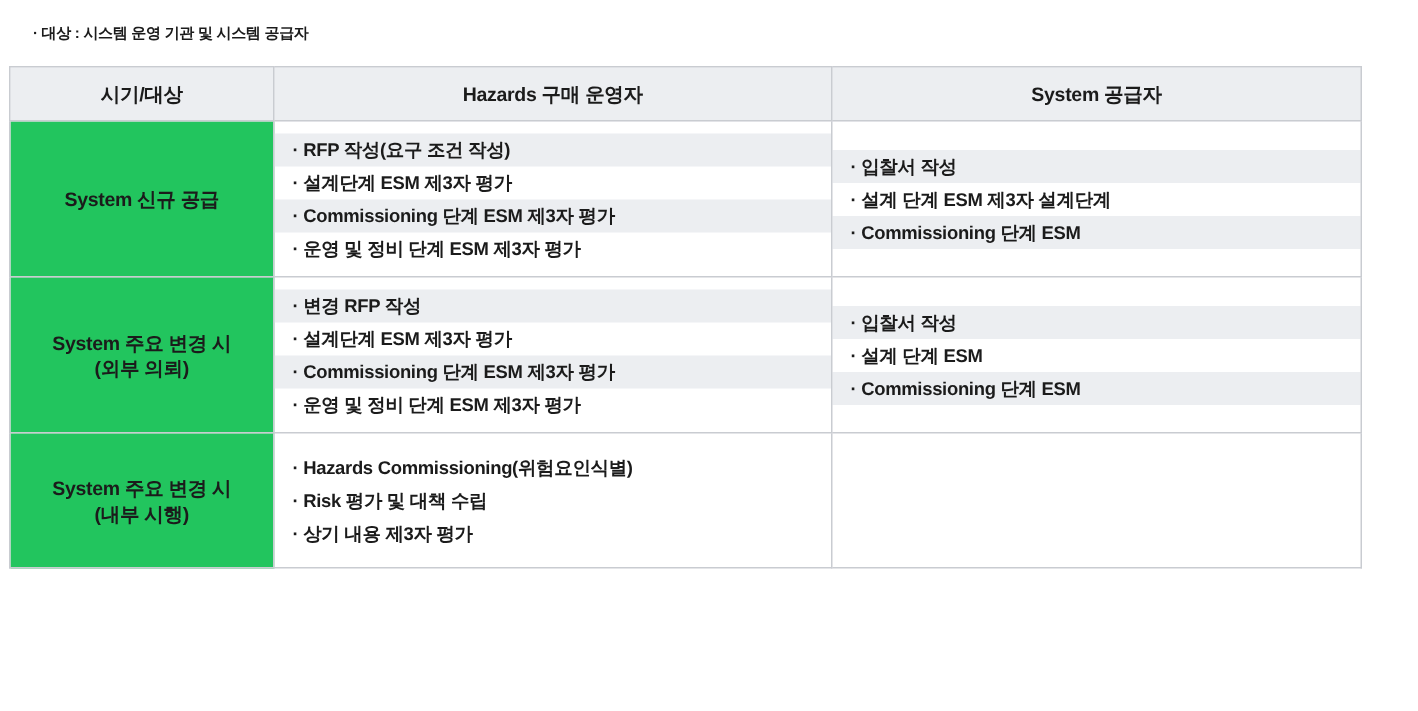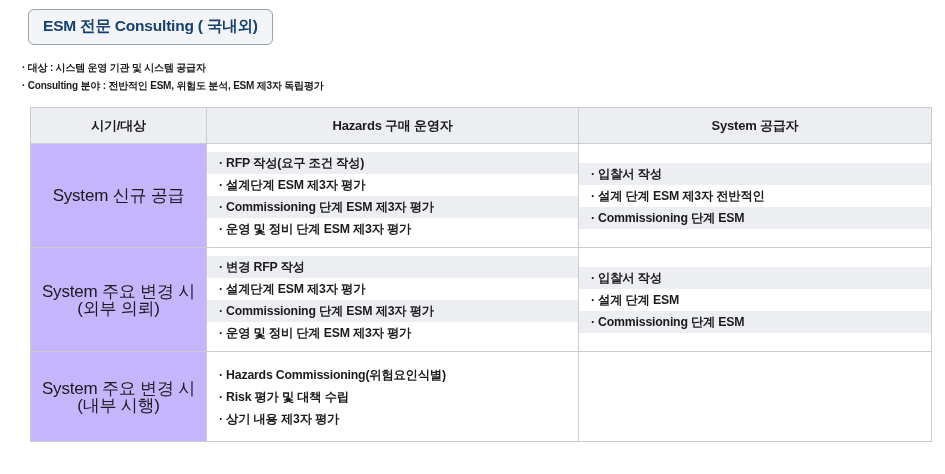--- a/index.html
+++ b/index.html
@@ -42,21 +42,21 @@
   }
   .bullet-line {
     font-size: 10px;
     font-weight: bold;
     color: #1b1b1b;
     line-height: 18px;
     letter-spacing: -0.2px;
   }
   
   .tbl-wrap {
-    margin: 12px 0 0 30px;
+    margin: 12px 0 0 6px;
     width: 901px;
   }
   table.matrix {
     border-collapse: collapse;
     width: 901px;
     table-layout: fixed;
   }
   table.matrix th,
   table.matrix td {
     border: 1px solid #c9ccd1;
@@ -70,26 +70,26 @@
     color: #1b1b1b;
     text-align: center;
     letter-spacing: -0.2px;
   }
   col.c1 { width: 176px; }
   col.c2 { width: 372px; }
   col.c3 { width: 353px; }
 
   td.rowhead {
     text-align: center;
-    font-size: 17px;
-    font-weight: normal;
+    font-size: 13px;
+    font-weight: bold;
     color: #1b1b1b;
     line-height: 17px;
     letter-spacing: -0.2px;
-    background: #c4b5fd;
+    background: #22c55e;
   }
   td.cell {
     padding: 0;
     background: #ffffff;
   }
   .items {
     display: block;
     padding: 6px 0 6px 0;
   }
   .item {
@@ -107,27 +107,23 @@
   }
   .empty-cell {
     height: 100%;
   }
 </style>
 </head>
 <body>
 
 <div class="page">
 
-  <div class="title-wrap">
-    <span class="title-pill">ESM 전문 Consulting ( 국내외)</span>
-  </div>
 
   <div class="bullets">
     <div class="bullet-line">· 대상 : 시스템 운영 기관 및 시스템 공급자</div>
-    <div class="bullet-line">· Consulting 분야 : 전반적인 ESM, 위험도 분석, ESM 제3자 독립평가</div>
   </div>
 
   <div class="tbl-wrap">
     <table class="matrix">
       <colgroup>
         <col class="c1">
           <col class="c2">
           <col class="c3">
       </colgroup>
       <thead>
@@ -145,21 +141,21 @@
             <div class="items">
               <div class="item shade">· RFP 작성(요구 조건 작성)</div>
               <div class="item">· 설계단계 ESM 제3자 평가</div>
               <div class="item shade">· Commissioning 단계 ESM 제3자 평가</div>
               <div class="item">· 운영 및 정비 단계 ESM 제3자 평가</div>
             </div>
           </td>
           <td class="cell">
             <div class="items">
               <div class="item shade">· 입찰서 작성</div>
-              <div class="item">· 설계 단계 ESM 제3자 전반적인</div>
+              <div class="item">· 설계 단계 ESM 제3자 설계단계</div>
               <div class="item shade">· Commissioning 단계 ESM</div>
             </div>
           </td>
         </tr>
 
         <tr style="height:104px;">
           <td class="rowhead">
             <div>System 주요 변경 시</div>
             <div>(외부 의뢰)</div>
           </td>

